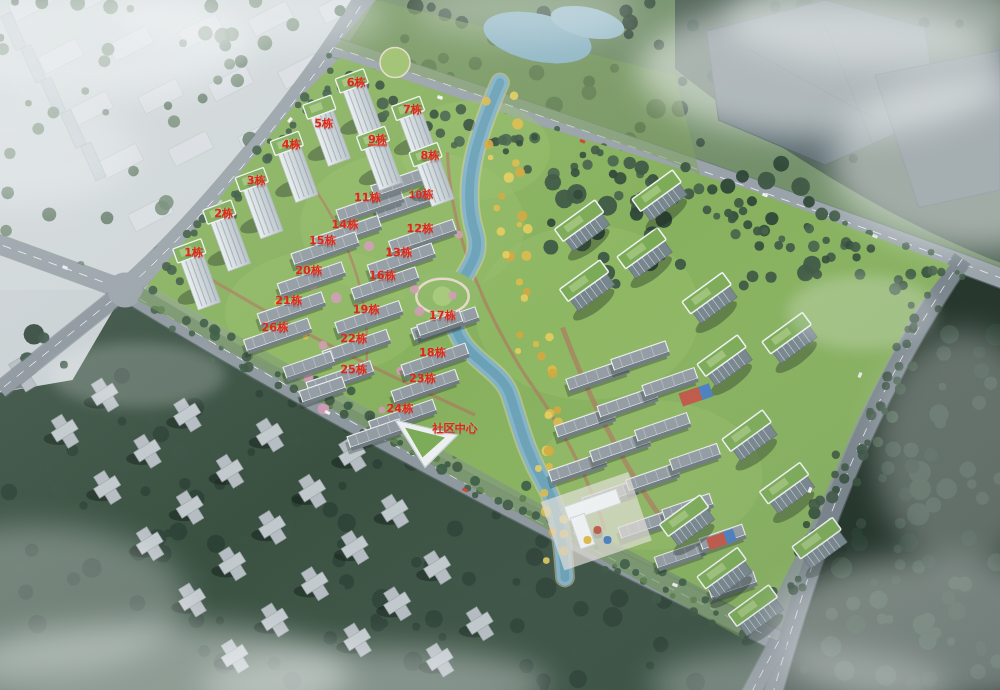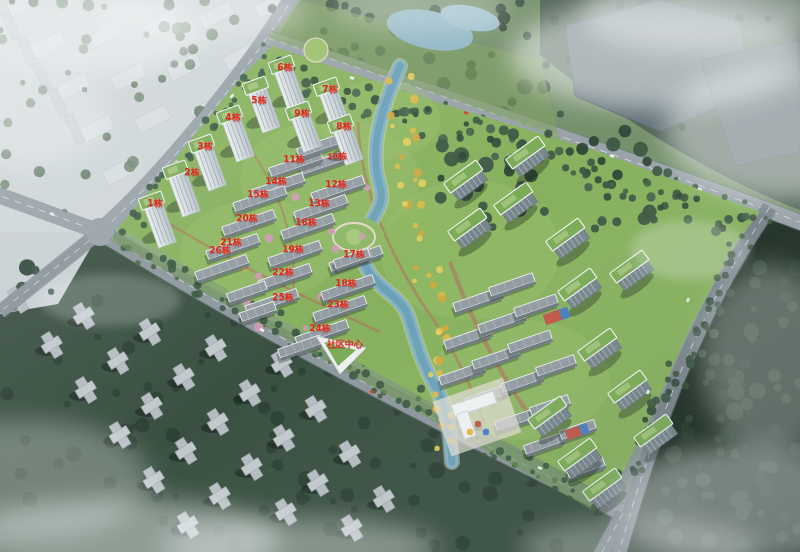--- a/index.html
+++ b/index.html
@@ -1577,40 +1577,40 @@
         <ellipse cx="745" cy="505" rx="130" ry="60" fill="#f2f5f6" opacity="0.45" filter="url(#blurBig)"></ellipse>
         <ellipse cx="640" cy="548" rx="120" ry="30" fill="#f2f5f6" opacity="0.35" filter="url(#blurBig)"></ellipse>
         <ellipse cx="420" cy="8" rx="90" ry="25" fill="#f2f5f6" opacity="0.3" filter="url(#blurBig)"></ellipse>
         <ellipse cx="110" cy="300" rx="70" ry="26" fill="#f2f5f6" opacity="0.22" filter="url(#blurSm)"></ellipse>
         <ellipse cx="690" cy="250" rx="60" ry="30" fill="#f2f5f6" opacity="0.25" filter="url(#blurSm)"></ellipse>
         <rect x="0" y="0" width="800" height="552" fill="url(#tone)"></rect>
       </g>
     </svg>
   <div id="labels">
       <div class="bldg-label" style="left: 155px; top: 203px; color: rgb(224, 40, 24);">1栋</div>
-      <div class="bldg-label" style="left: 179px; top: 172px; color: rgb(224, 40, 24); margin-left: 13px;">2栋</div>
+      <div class="bldg-label" style="left: 179px; top: 172px; color: rgb(224, 40, 24);">2栋</div>
       <div class="bldg-label" style="left: 205px; top: 146px; color: rgb(224, 40, 24);">3栋</div>
       <div class="bldg-label" style="left: 233px; top: 117px; color: rgb(224, 40, 24);">4栋</div>
       <div class="bldg-label" style="left: 259px; top: 100px; color: rgb(224, 40, 24);">5栋</div>
       <div class="bldg-label" style="left: 285px; top: 67px; color: rgb(224, 40, 24);">6栋</div>
       <div class="bldg-label" style="left: 330px; top: 89px; color: rgb(224, 40, 24);">7栋</div>
       <div class="bldg-label" style="left: 344px; top: 126px; color: rgb(224, 40, 24);">8栋</div>
-      <div class="bldg-label" style="left: 302px; top: 113px; color: rgb(224, 40, 24);">9栋</div>
+      <div class="bldg-label" style="left: 302px; top: 113px; color: rgb(224, 40, 24); text-decoration: underline;">9栋</div>
       <div class="bldg-label" style="left: 337px; top: 157px; color: rgb(224, 40, 24); font-family: Liberation Mono, monospace;">10栋</div>
       <div class="bldg-label" style="left: 294px; top: 159px; color: rgb(224, 40, 24);">11栋</div>
       <div class="bldg-label" style="left: 336px; top: 184px; color: rgb(224, 40, 24);">12栋</div>
       <div class="bldg-label" style="left: 319px; top: 203px; color: rgb(224, 40, 24);">13栋</div>
       <div class="bldg-label" style="left: 276px; top: 181px; color: rgb(224, 40, 24);">14栋</div>
       <div class="bldg-label" style="left: 258px; top: 194px; color: rgb(224, 40, 24);">15栋</div>
       <div class="bldg-label" style="left: 306px; top: 222px; color: rgb(224, 40, 24);">16栋</div>
       <div class="bldg-label" style="left: 354px; top: 254px; color: rgb(224, 40, 24);">17栋</div>
       <div class="bldg-label" style="left: 346px; top: 283px; color: rgb(224, 40, 24);">18栋</div>
       <div class="bldg-label" style="left: 293px; top: 249px; color: rgb(224, 40, 24);">19栋</div>
       <div class="bldg-label" style="left: 247px; top: 218px; color: rgb(224, 40, 24);">20栋</div>
       <div class="bldg-label" style="left: 231px; top: 242px; color: rgb(224, 40, 24);">21栋</div>
       <div class="bldg-label" style="left: 283px; top: 272px; color: rgb(224, 40, 24);">22栋</div>
       <div class="bldg-label" style="left: 338px; top: 304px; color: rgb(224, 40, 24);">23栋</div>
       <div class="bldg-label" style="left: 320px; top: 328px; color: rgb(224, 40, 24); text-align: center;">24栋</div>
       <div class="bldg-label" style="left: 270px; top: 297px; color: rgb(224, 40, 24); margin-left: 13px;">25栋</div>
-      <div class="bldg-label" style="left: 220px; top: 250px; color: rgb(224, 40, 24);">26栋</div>
-      <div class="bldg-label" style="left: 345px; top: 344px; color: rgb(224, 40, 24);">社区中心</div>
+      <div class="bldg-label" style="left: 220px; top: 263px; color: rgb(224, 40, 24);">26栋</div>
+      <div class="bldg-label" style="left: 364px; top: 344px; color: rgb(224, 40, 24);">社区中心</div>
     </div>
 </div>
 
 </body></html>

